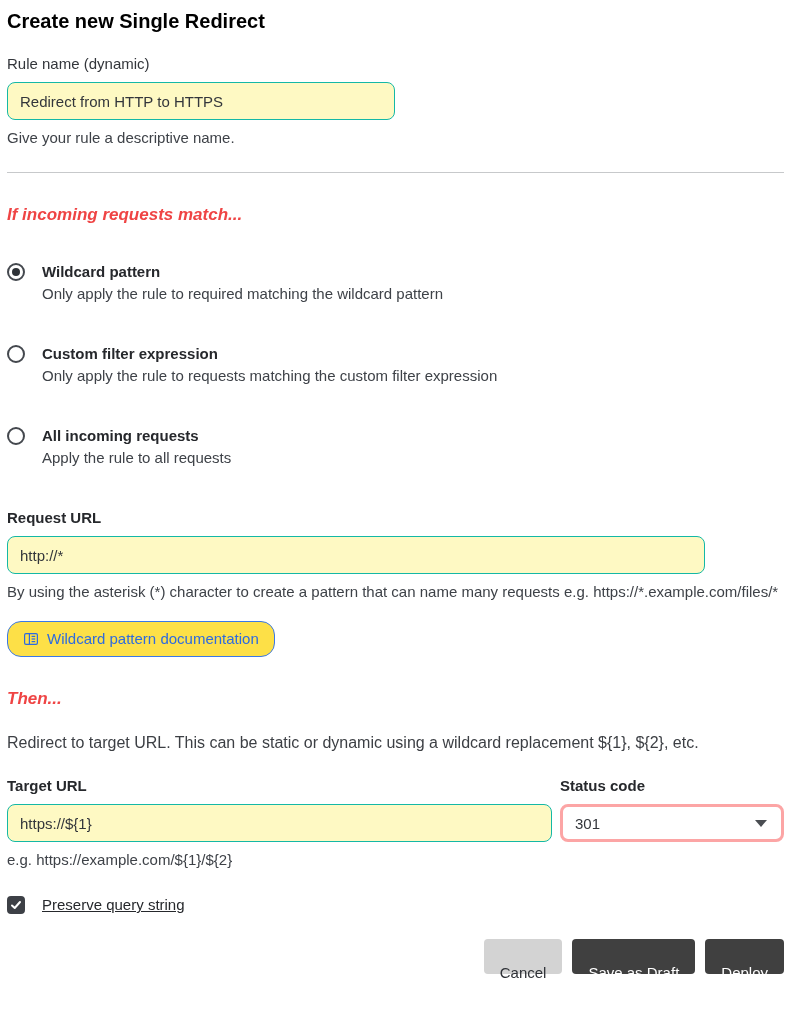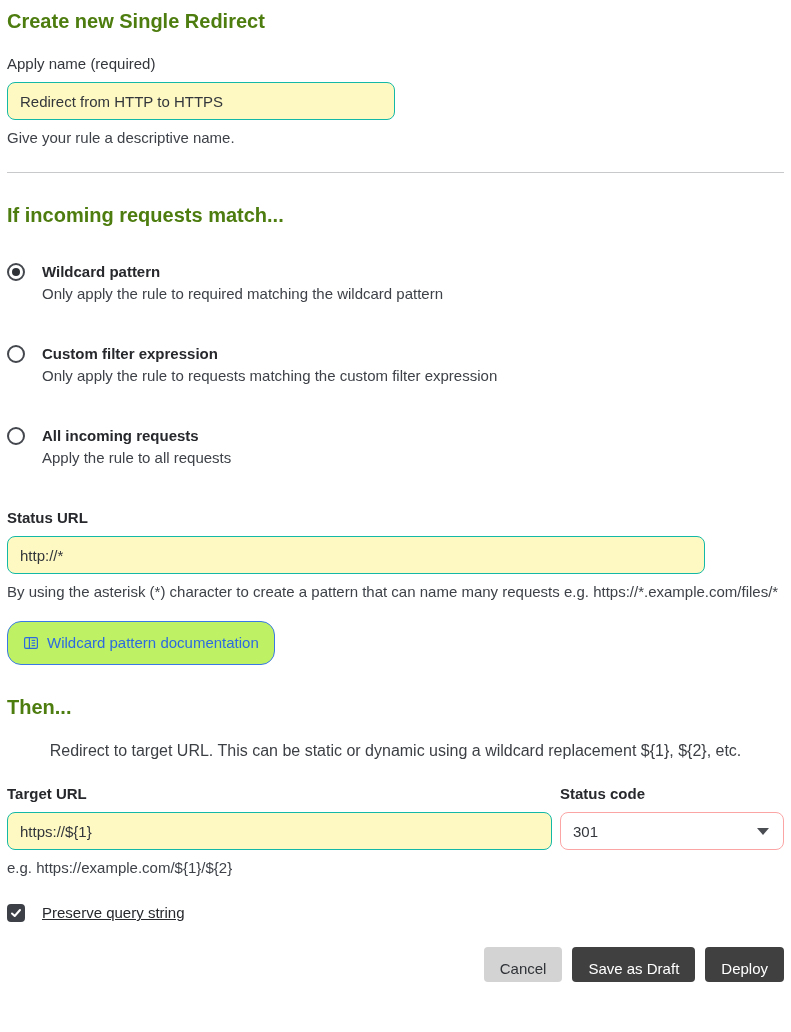--- a/index.html
+++ b/index.html
@@ -6,21 +6,21 @@
   html, body { width: 791px; background: #ffffff; }
   body {
     font-family: "Liberation Sans", "DejaVu Sans", sans-serif;
     color: #33363b;
   }
   .page { padding: 8px 7px 8px 7px; width: 791px; }
 
   h1.page-title {
     font-size: 20px;
     font-weight: 700;
-    color: #4d7c0f;
+    color: #000000;
     line-height: 26px;
   }
 
   .plain-label {
     display: block;
     margin-top: 20px;
     font-size: 15px;
     color: #33363b;
     line-height: 20px;
   }
@@ -58,24 +58,25 @@
 
   hr.divider {
     margin-top: 23px;
     border: none;
     border-top: 1px solid #c7c9cb;
     height: 0;
   }
 
   h2.section-heading {
     margin-top: 31px;
-    font-size: 20px;
+    font-size: 17px;
     font-weight: 700;
-    color: #4d7c0f;
+    color: #ef4444;
     line-height: 22px;
+    font-style: italic;
   }
 
   .radio-group { margin-top: 36px; }
   .radio-item {
     display: flex;
     align-items: flex-start;
     margin-bottom: 38px;
     cursor: pointer;
   }
   .radio {
@@ -110,54 +111,53 @@
     line-height: 24px;
   }
 
   .field { margin-top: 35px; }
 
   .doc-btn {
     margin-top: 18px;
     display: inline-flex;
     align-items: center;
     gap: 8px;
-    height: 44px;
+    height: 36px;
     padding: 0 15px;
-    background: #bef264;
+    background: #fde047;
     border: 1px solid #3a78e8;
     border-radius: 14px;
     color: #2d6ae0;
     font-family: "Liberation Sans", sans-serif;
     font-size: 15px;
     cursor: pointer;
     line-height: 26px;
   }
   .doc-btn svg { display: block; }
 
   .then-desc {
     margin-top: 22px;
     font-size: 16px;
     color: #3c3f44;
     line-height: 22px;
-    text-align: center;
   }
 
   .io-row {
     margin-top: 22px;
     display: flex;
     gap: 8px;
     align-items: flex-start;
   }
   .col-target { width: 545px; }
   .col-status { width: 224px; }
 
   .select {
     margin-top: 8px;
     height: 38px;
-    border: 1px solid #fca5a5;
+    border: 3px solid #fca5a5;
     border-radius: 8px;
     padding: 0 12px;
     display: flex;
     align-items: center;
     justify-content: space-between;
     font-size: 15px;
     color: #33363b;
     background: #fff;
     cursor: pointer;
   }
@@ -198,40 +198,40 @@
   }
 
   .footer {
     margin-top: 24px;
     display: flex;
     justify-content: flex-end;
     gap: 10px;
   }
   .btn {
     height: 35px;
-    padding: 4px 16px;
+    padding: 16px 16px;
     border: none;
     border-radius: 4px;
     font-family: "Liberation Sans", sans-serif;
     font-size: 15px;
     cursor: pointer;
     line-height: 35px;
   }
   .btn-gray { background: #d3d3d3; color: #2f3237; }
   .btn-blue { background: #404040; color: #ffffff; }
 </style>
 </head>
 <body>
 
 <main class="page">
 
   <h1 class="page-title">Create new Single Redirect</h1>
 
   <section>
-    <label class="plain-label">Apply name (required)</label>
+    <label class="plain-label">Rule name (dynamic)</label>
     <input class="text-input rule-input" type="text" value="Redirect from HTTP to HTTPS" style="">
     <p class="help">Give your rule a descriptive name.</p>
   </section>
 
   <hr class="divider">
 
   <h2 class="section-heading">If incoming requests match...</h2>
 
   <div class="radio-group">
 
@@ -255,21 +255,21 @@
       <span class="radio"></span>
       <div class="radio-texts">
         <div class="radio-label">All incoming requests</div>
         <div class="radio-desc">Apply the rule to all requests</div>
       </div>
     </div>
 
   </div>
 
   <div class="field">
-    <label class="field-label">Status URL</label>
+    <label class="field-label">Request URL</label>
     <input class="text-input full-input" type="text" value="http://*" style="">
     <p class="help">By using the asterisk (*) character to create a pattern that can name many requests e.g. https://*.example.com/files/*</p>
   </div>
 
   <button class="doc-btn">
     <span>
       <svg width="16" height="16" viewBox="0 0 16 16" fill="none" stroke="#2d6ae0" stroke-width="1.2">
         <rect x="1.6" y="2.6" width="12.8" height="10.8" rx="1.4"></rect>
         <line x1="6.4" y1="2.6" x2="6.4" y2="13.4"></line>
         <line x1="8.6" y1="5.4" x2="12.2" y2="5.4"></line>

